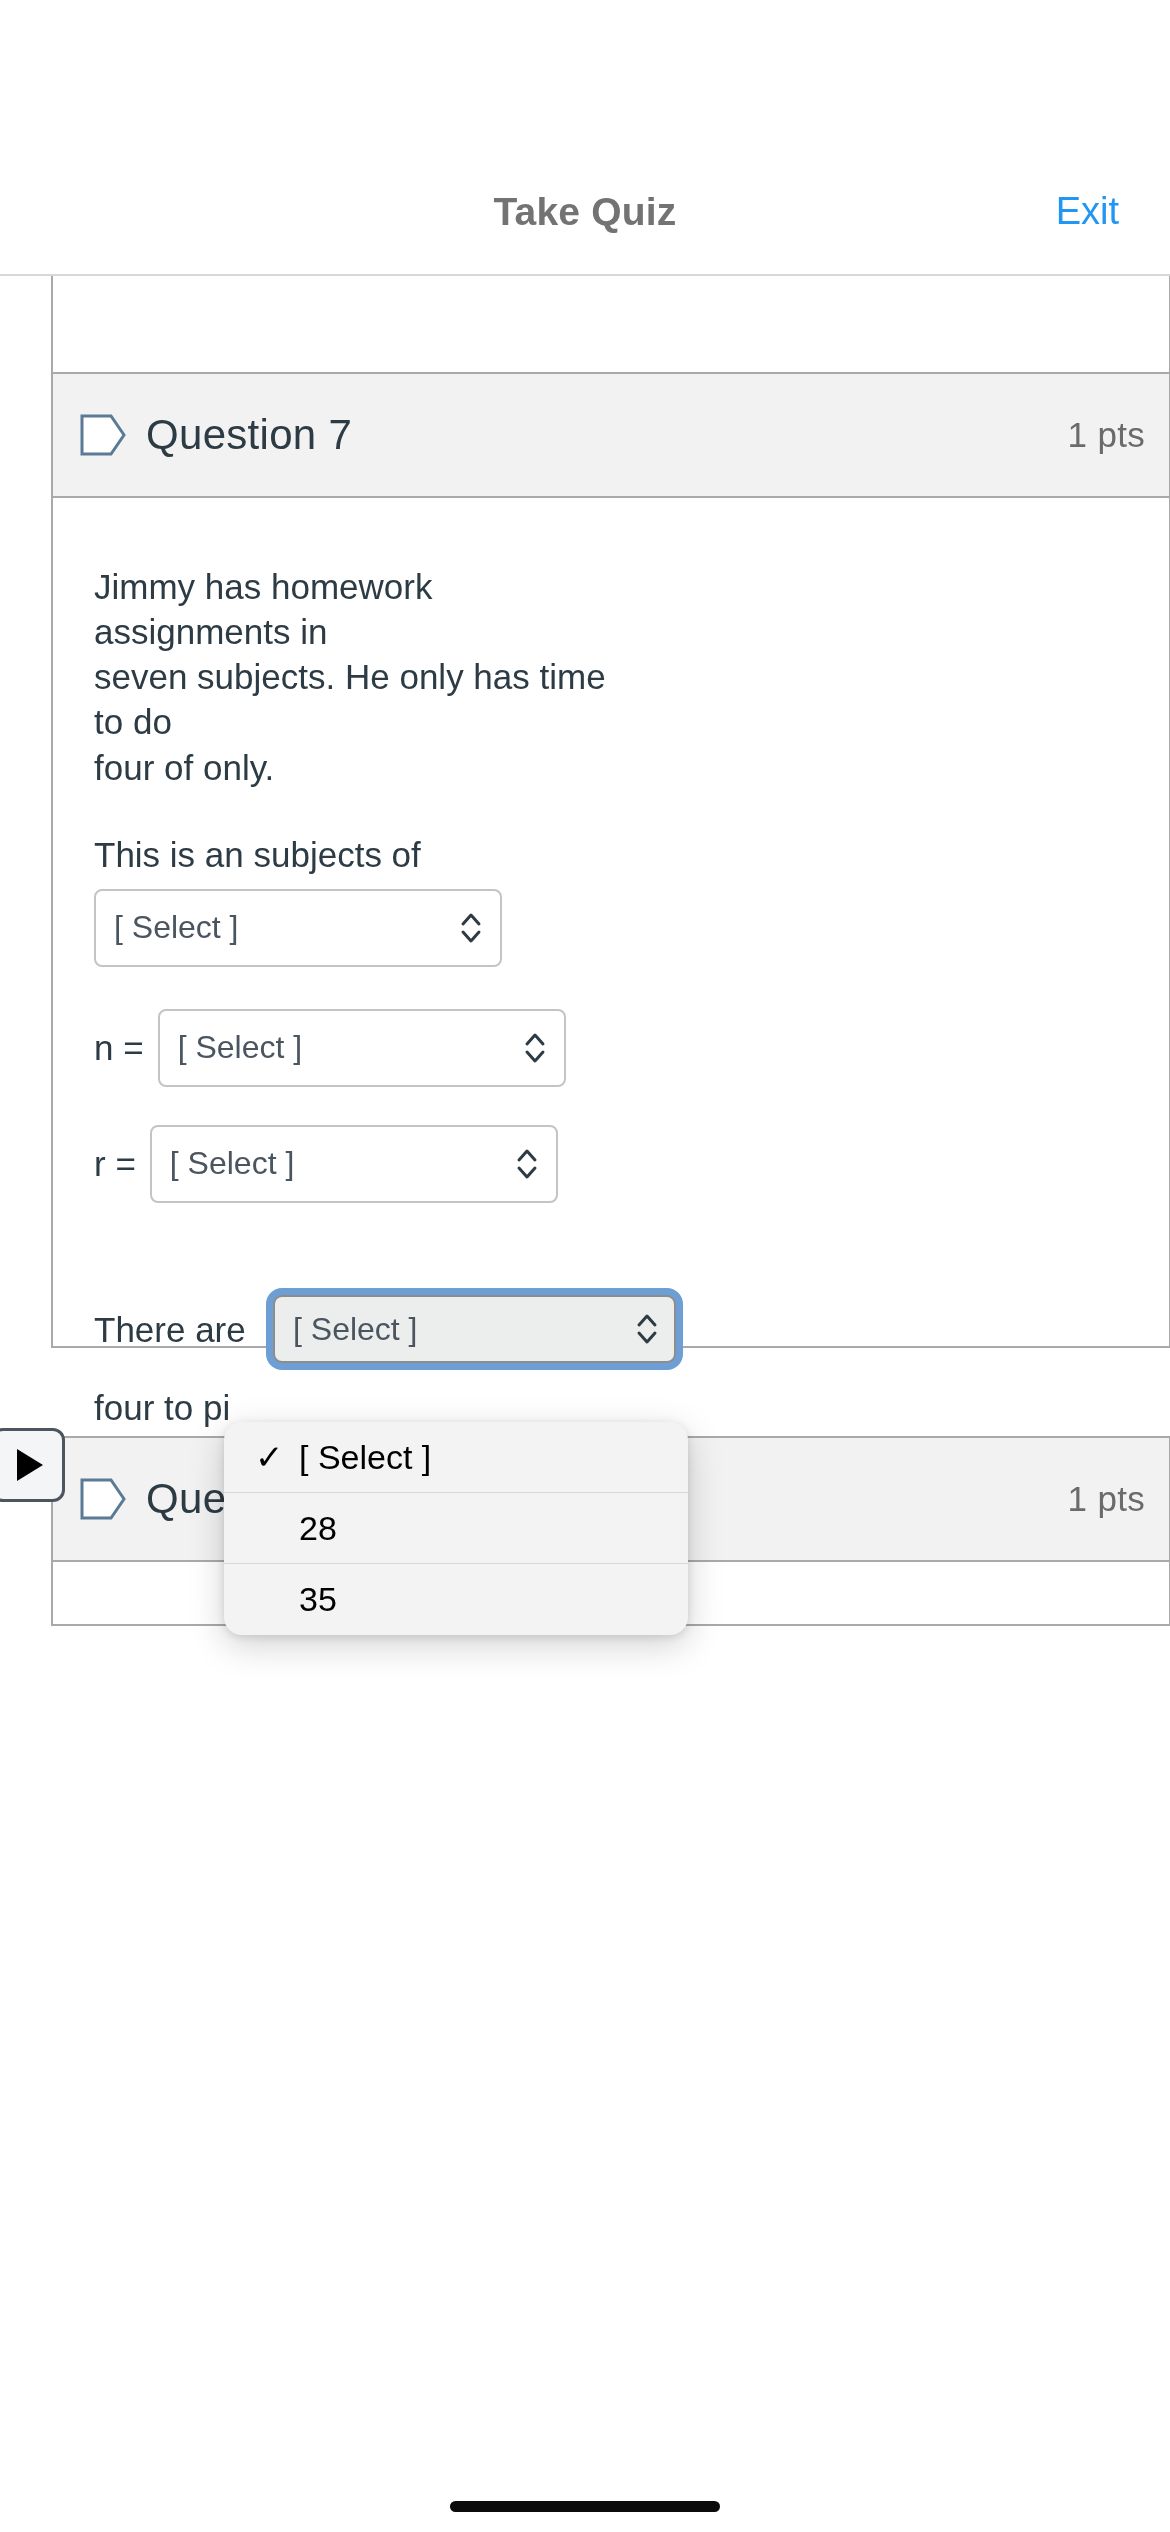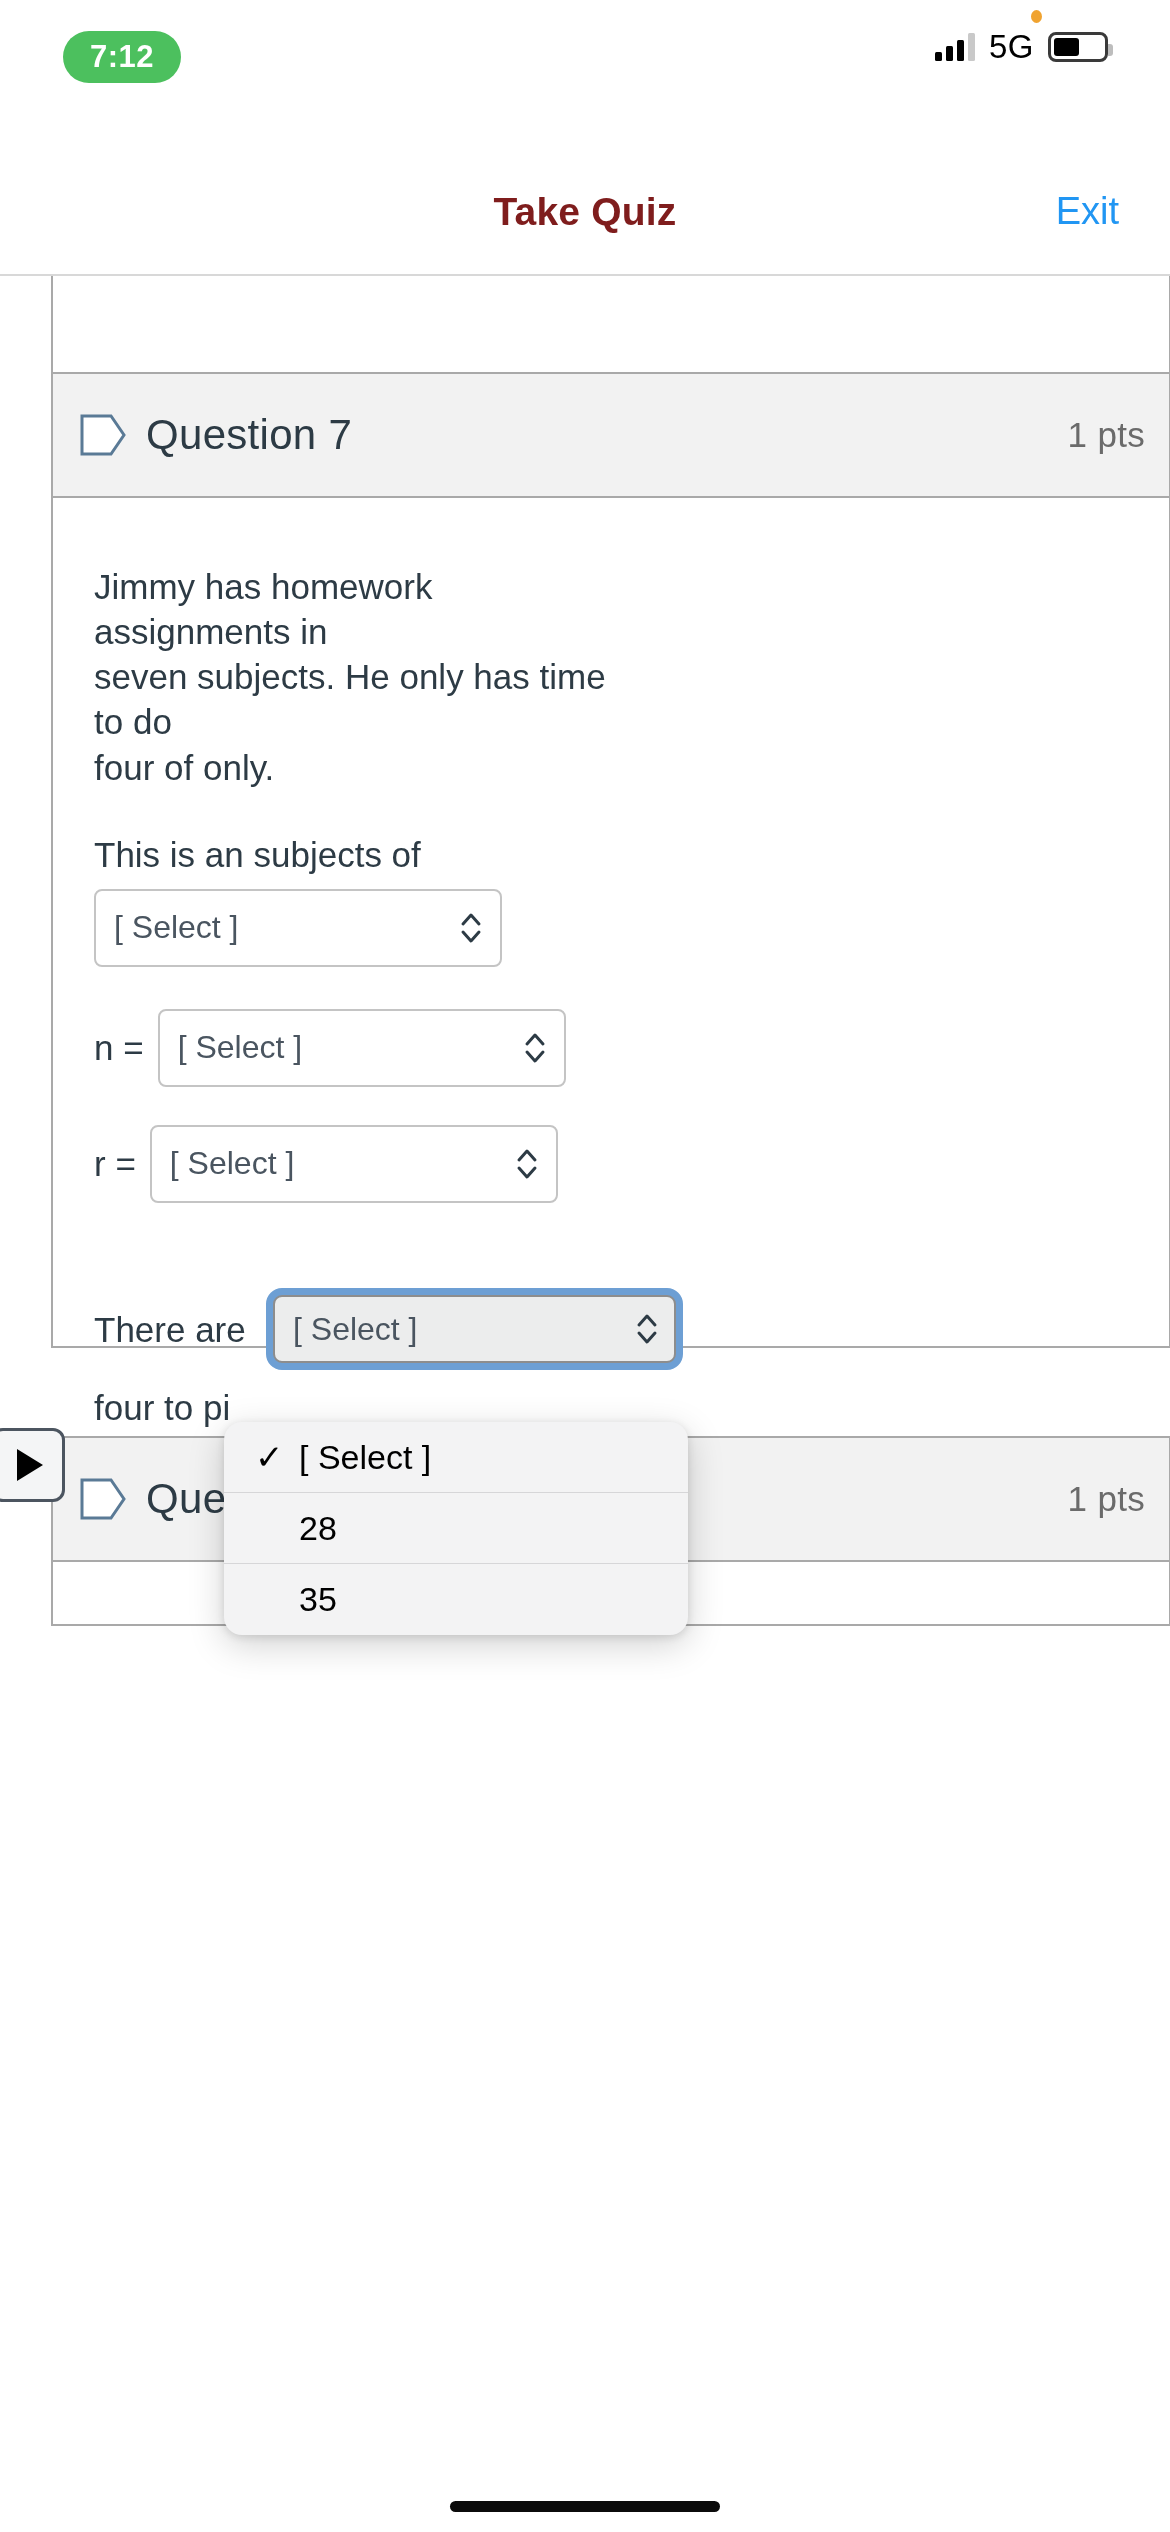--- a/index.html
+++ b/index.html
@@ -30,21 +30,21 @@
   .bars i:nth-child(4){ height: 28px; background: #c9c9c9; }
   .net { font-size: 33px; font-weight: 500; color: #000; letter-spacing: .5px; }
   .battery { position: relative; width: 60px; height: 30px; border: 3px solid #3a3a3a; border-radius: 8px; padding: 3px; }
   .battery .fill { height: 100%; width: 52%; background: #000; border-radius: 3px; }
   .battery::after { content:""; position: absolute; right: -8px; top: 9px; width: 5px; height: 12px; background: #bdbdbd; border-radius: 0 3px 3px 0; }
 
   
   .navbar { position: absolute; top: 100px; left: 0; width: 1170px; height: 175px; background: #fff; }
   .nav-title {
     position: absolute; left: 0; right: 0; top: 90px; text-align: center;
-    font-size: 39px; font-weight: 700; color: #7f1d1d; letter-spacing: .2px;
+    font-size: 39px; font-weight: 700; color: #737373; letter-spacing: .2px;
   }
   .nav-exit {
     position: absolute; right: 51px; top: 90px;
     font-size: 38px; color: #2196f3; font-weight: 400;
   }
   .nav-sep { position: absolute; top: 274px; left: 0; width: 1170px; height: 2px; background: #d8d8d8; }
 
   
   .content { position: absolute; top: 276px; left: 0; width: 1170px; height: 2256px; overflow: hidden; background: #fff; }
 
@@ -135,38 +135,20 @@
   .home-indicator {
     position: absolute; left: 50%; transform: translateX(-50%); bottom: 20px;
     width: 270px; height: 11px; border-radius: 6px; background: #0b0b0b; z-index: 60;
   }
 </style>
 </head>
 <body>
 
 <div id="screen">
 
-  <div class="statusbar">
-    <div class="time-pill">
-      <span>7:12</span>
-    </div>
-    <div class="orange-dot"></div>
-    <div class="status-right">
-      <div class="bars">
-          <i></i>
-          <i></i>
-          <i></i>
-          <i></i>
-        </div>
-      <div class="net">5G</div>
-      <div class="battery">
-          <div class="fill"></div>
-        </div>
-    </div>
-  </div>
 
   <div class="navbar">
     <div class="nav-title">Take Quiz</div>
     <div class="nav-exit">Exit</div>
   </div>
   <div class="nav-sep"></div>
 
   <div class="content">
 
     <div class="prev-card"></div>

